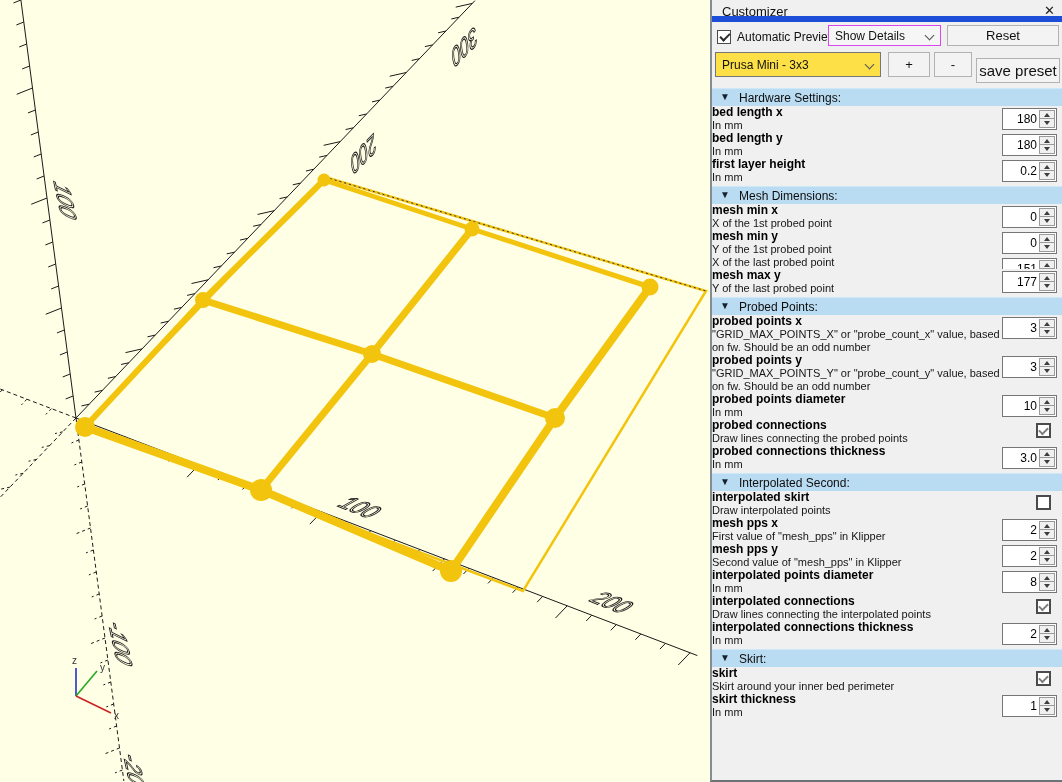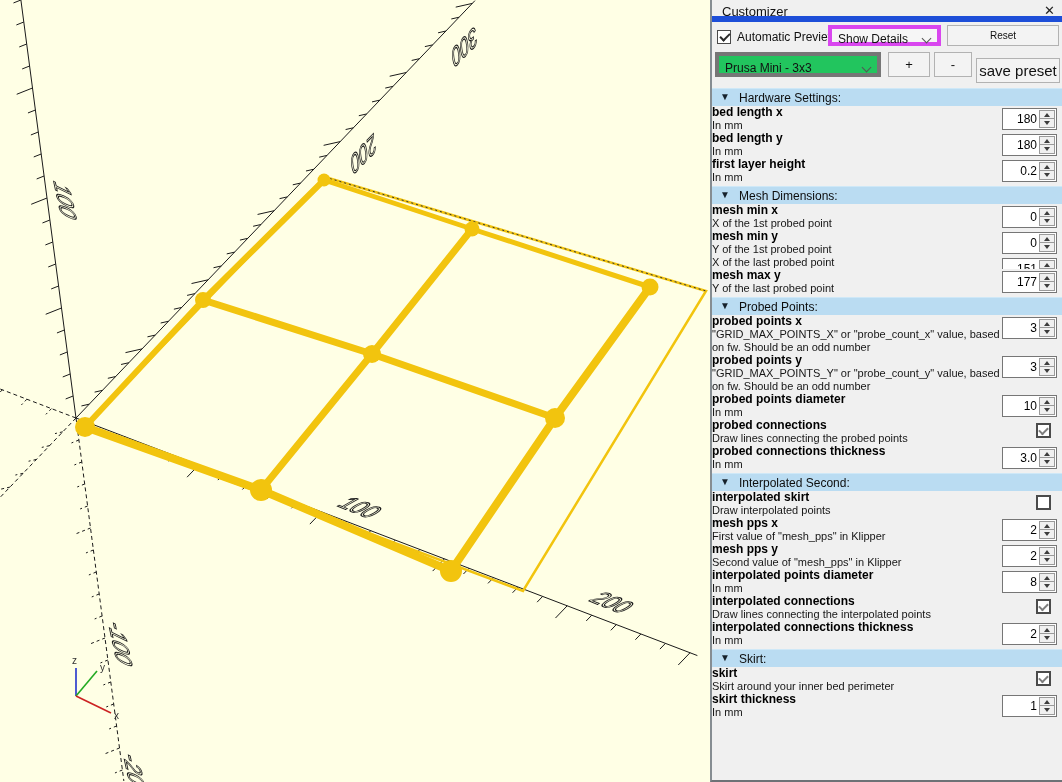--- a/index.html
+++ b/index.html
@@ -15,31 +15,31 @@
            background:#f0f0f0; border-left:2px solid #868d92; border-bottom:2px solid #6d7276; }
   .titlebar { position:relative; height:22px; border-bottom:6px solid #1d4ed8;text-align:right; }
   .titlebar .t { position:absolute; left:10px; top:4px; font-size:13px; color:#111; }
   .close-x { position:absolute; right:7px; top:3px; font-size:13px; color:#222; cursor:default; line-height:16px; }
 
   .row1 { position:absolute; left:0; top:26px; width:100%; height:22px; }
   .cb13 { position:absolute; left:5px; top:4px; width:14px; height:14px; border:1px solid #4a4a4a; background:#fff; }
   .cb13.checked::after { content:""; position:absolute; left:2px; top:2px; width:8px; height:4px;
        border-left:2px solid #2b2b2b; border-bottom:2px solid #2b2b2b; transform:rotate(-45deg); }
   .lbl-ap { position:absolute; left:25px; top:4px; font-size:12px; color:#111; }
-  .combo { position:absolute; border:4px solid #d946ef; background:#f6f6f6; font-size:12px; color:#111; }
+  .combo { position:absolute; border:1px solid #d946ef; background:#f6f6f6; font-size:12px; color:#111; }
   .combo .cv { position:absolute; left:6px; top:3px; white-space:nowrap; }
   .chev { position:absolute; right:7px; top:6px; width:7px; height:7px;
           border-left:1.5px solid #555; border-bottom:1.5px solid #555; transform:rotate(-45deg); }
   .combo-details { left:116px; top:-1px; width:113px; height:21px; }
-  .btn { position:absolute; border:1px solid #b2b2b2; background:#f3f3f3; font-size:10px; color:#111;
+  .btn { position:absolute; border:1px solid #b2b2b2; background:#f3f3f3; font-size:13px; color:#111;
          text-align:center; }
   .btn-reset { left:235px; top:-1px; width:112px; height:21px; line-height:19px; }
 
   .row2 { position:absolute; left:0; top:52px; width:100%; height:25px; }
-  .combo-preset { left:3px; top:0; width:166px; height:25px; background:#22c55e; border-color:#767676; }
+  .combo-preset { left:3px; top:0; width:166px; height:25px; background:#fde047; border-color:#767676; }
   .combo-preset .cv { top:5px; }
   .combo-preset .chev { top:8px; }
   .btn-plus  { left:176px; top:0; width:42px; height:25px; line-height:23px; font-size:13px; }
   .btn-minus { left:222px; top:0; width:38px; height:25px; line-height:23px; font-size:13px; }
   .btn-save  { left:264px; top:6px; width:84px; height:25px; line-height:23px; font-size:15px; }
 
   .sections { position:absolute; left:0; top:88px; width:100%; }
   .sec-header { position:relative; height:18px; background:#badcf2; border-top:1px solid #cfe8f7; margin-top:2px; }
   .sections .sec-header:first-child { margin-top:0; }
   .sec-header .tri { position:absolute; left:8px; top:2px; font-size:10px; color:#16212b; }

